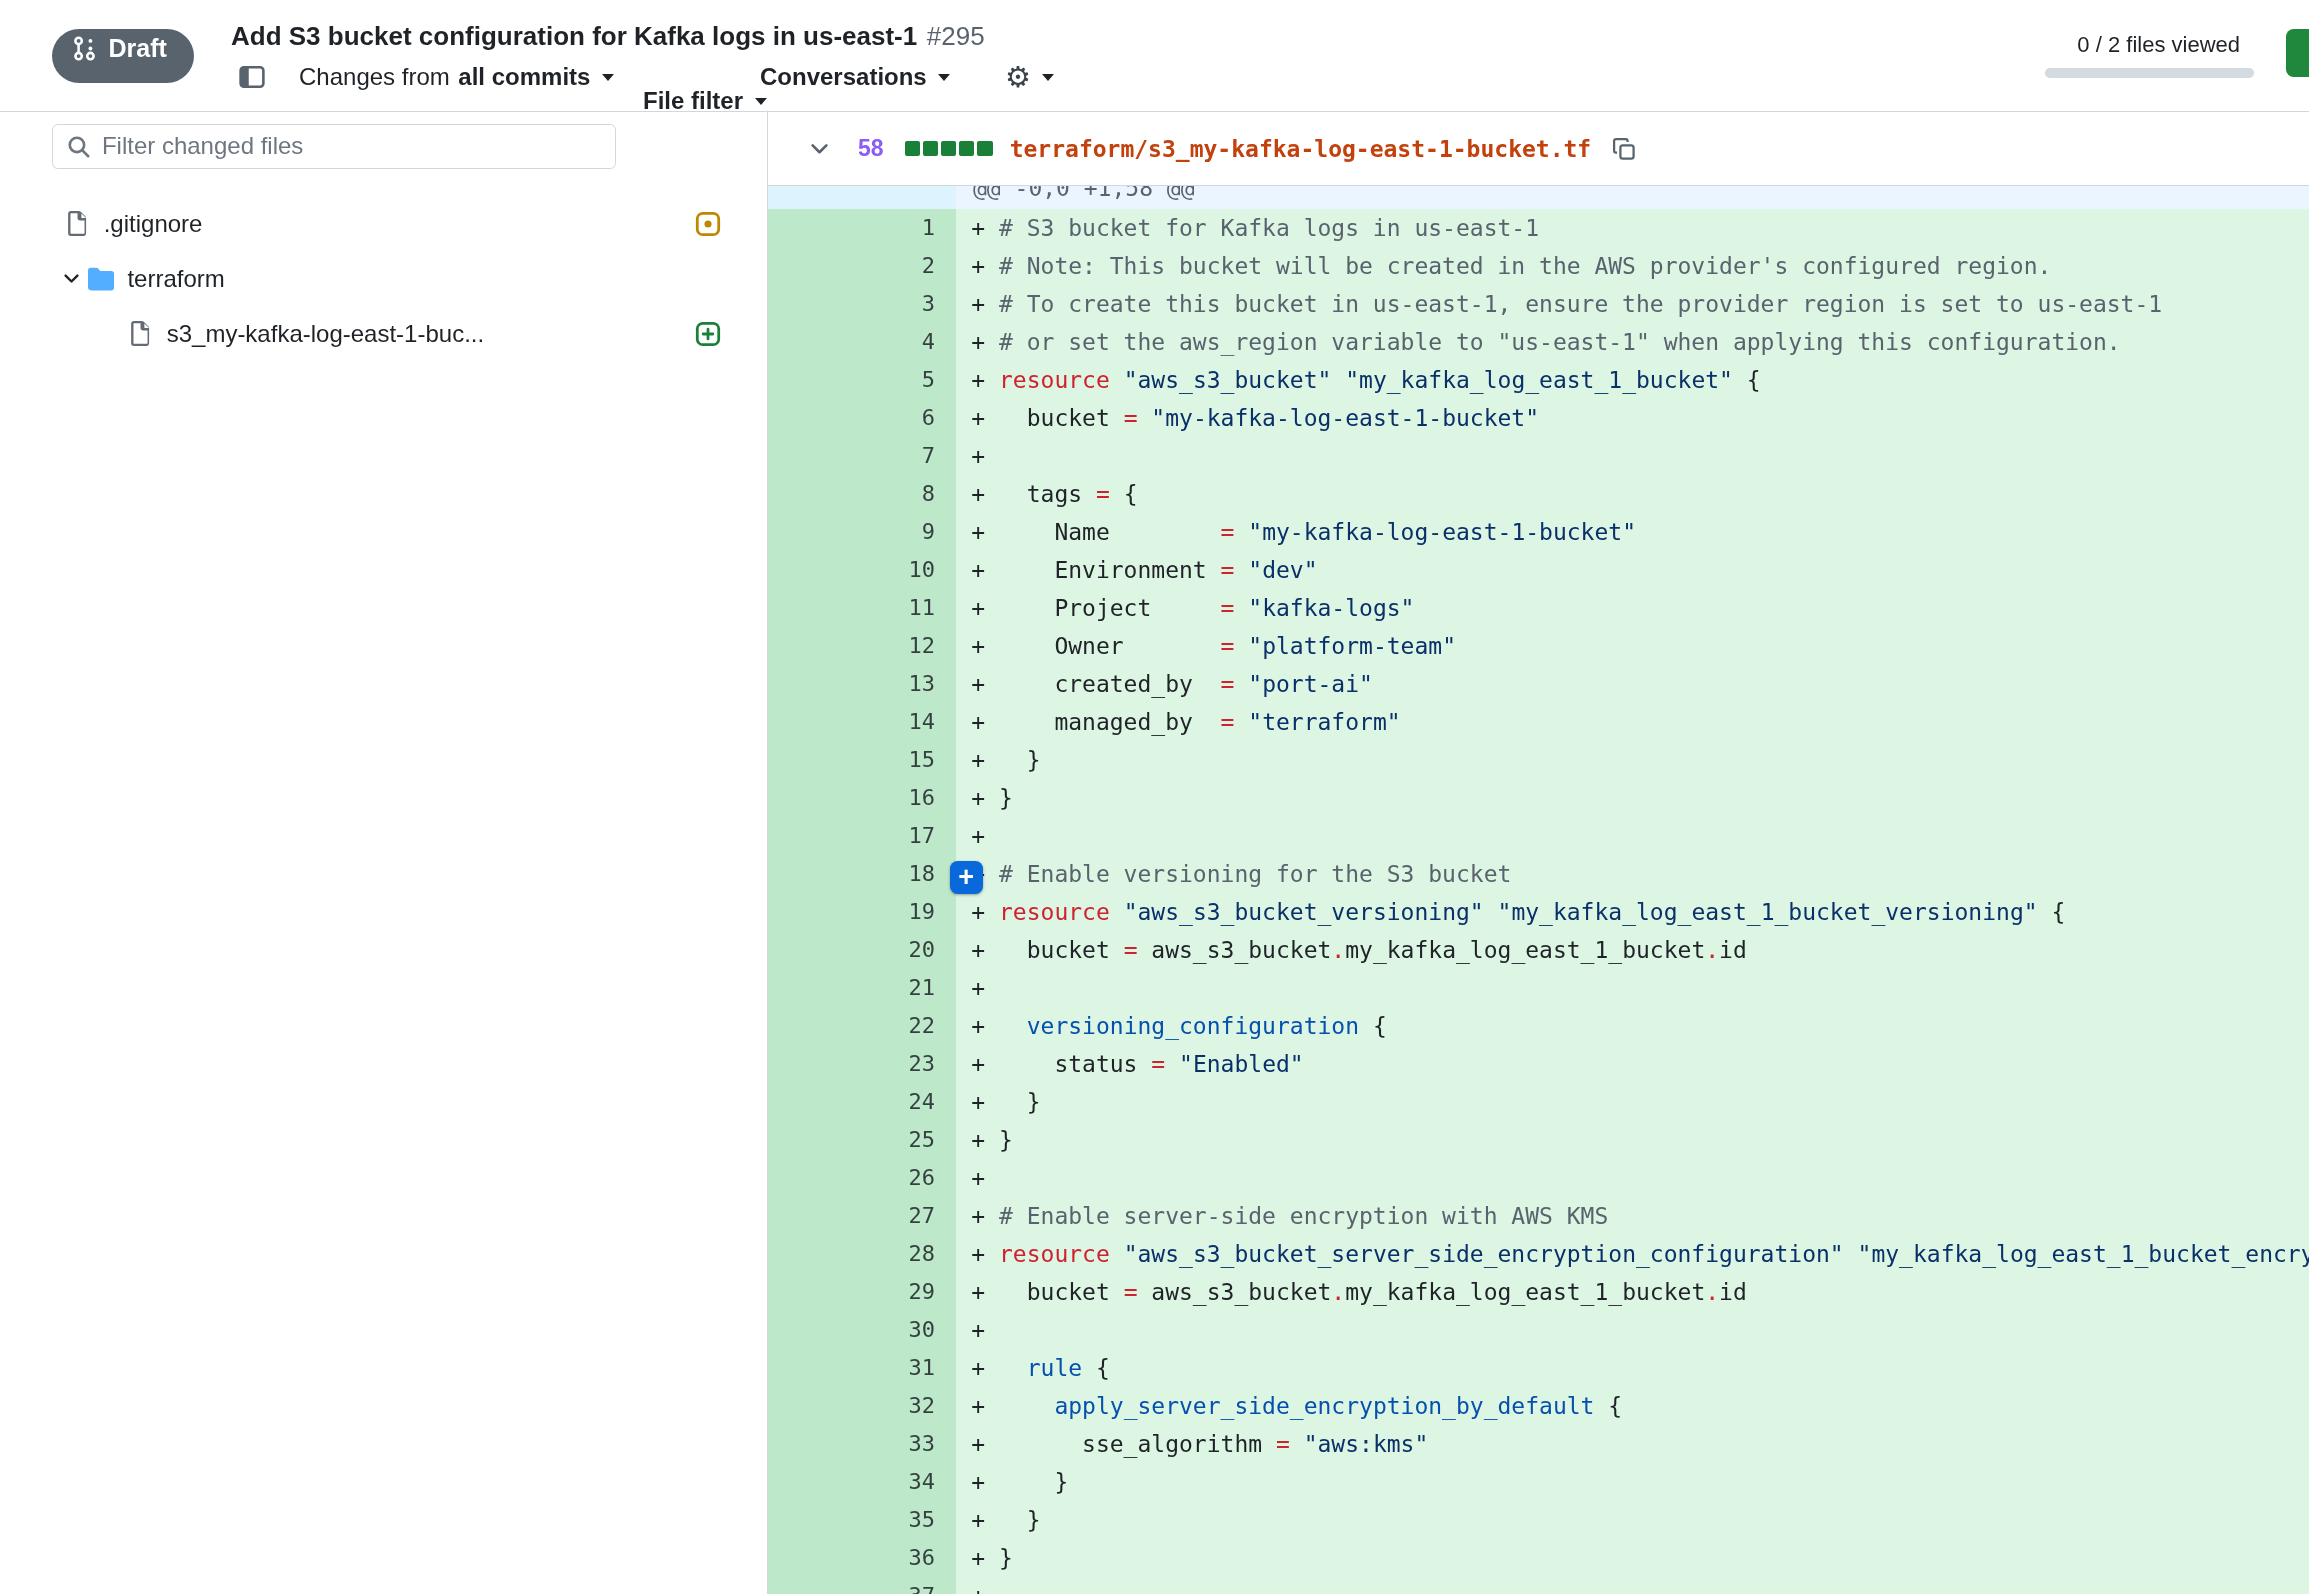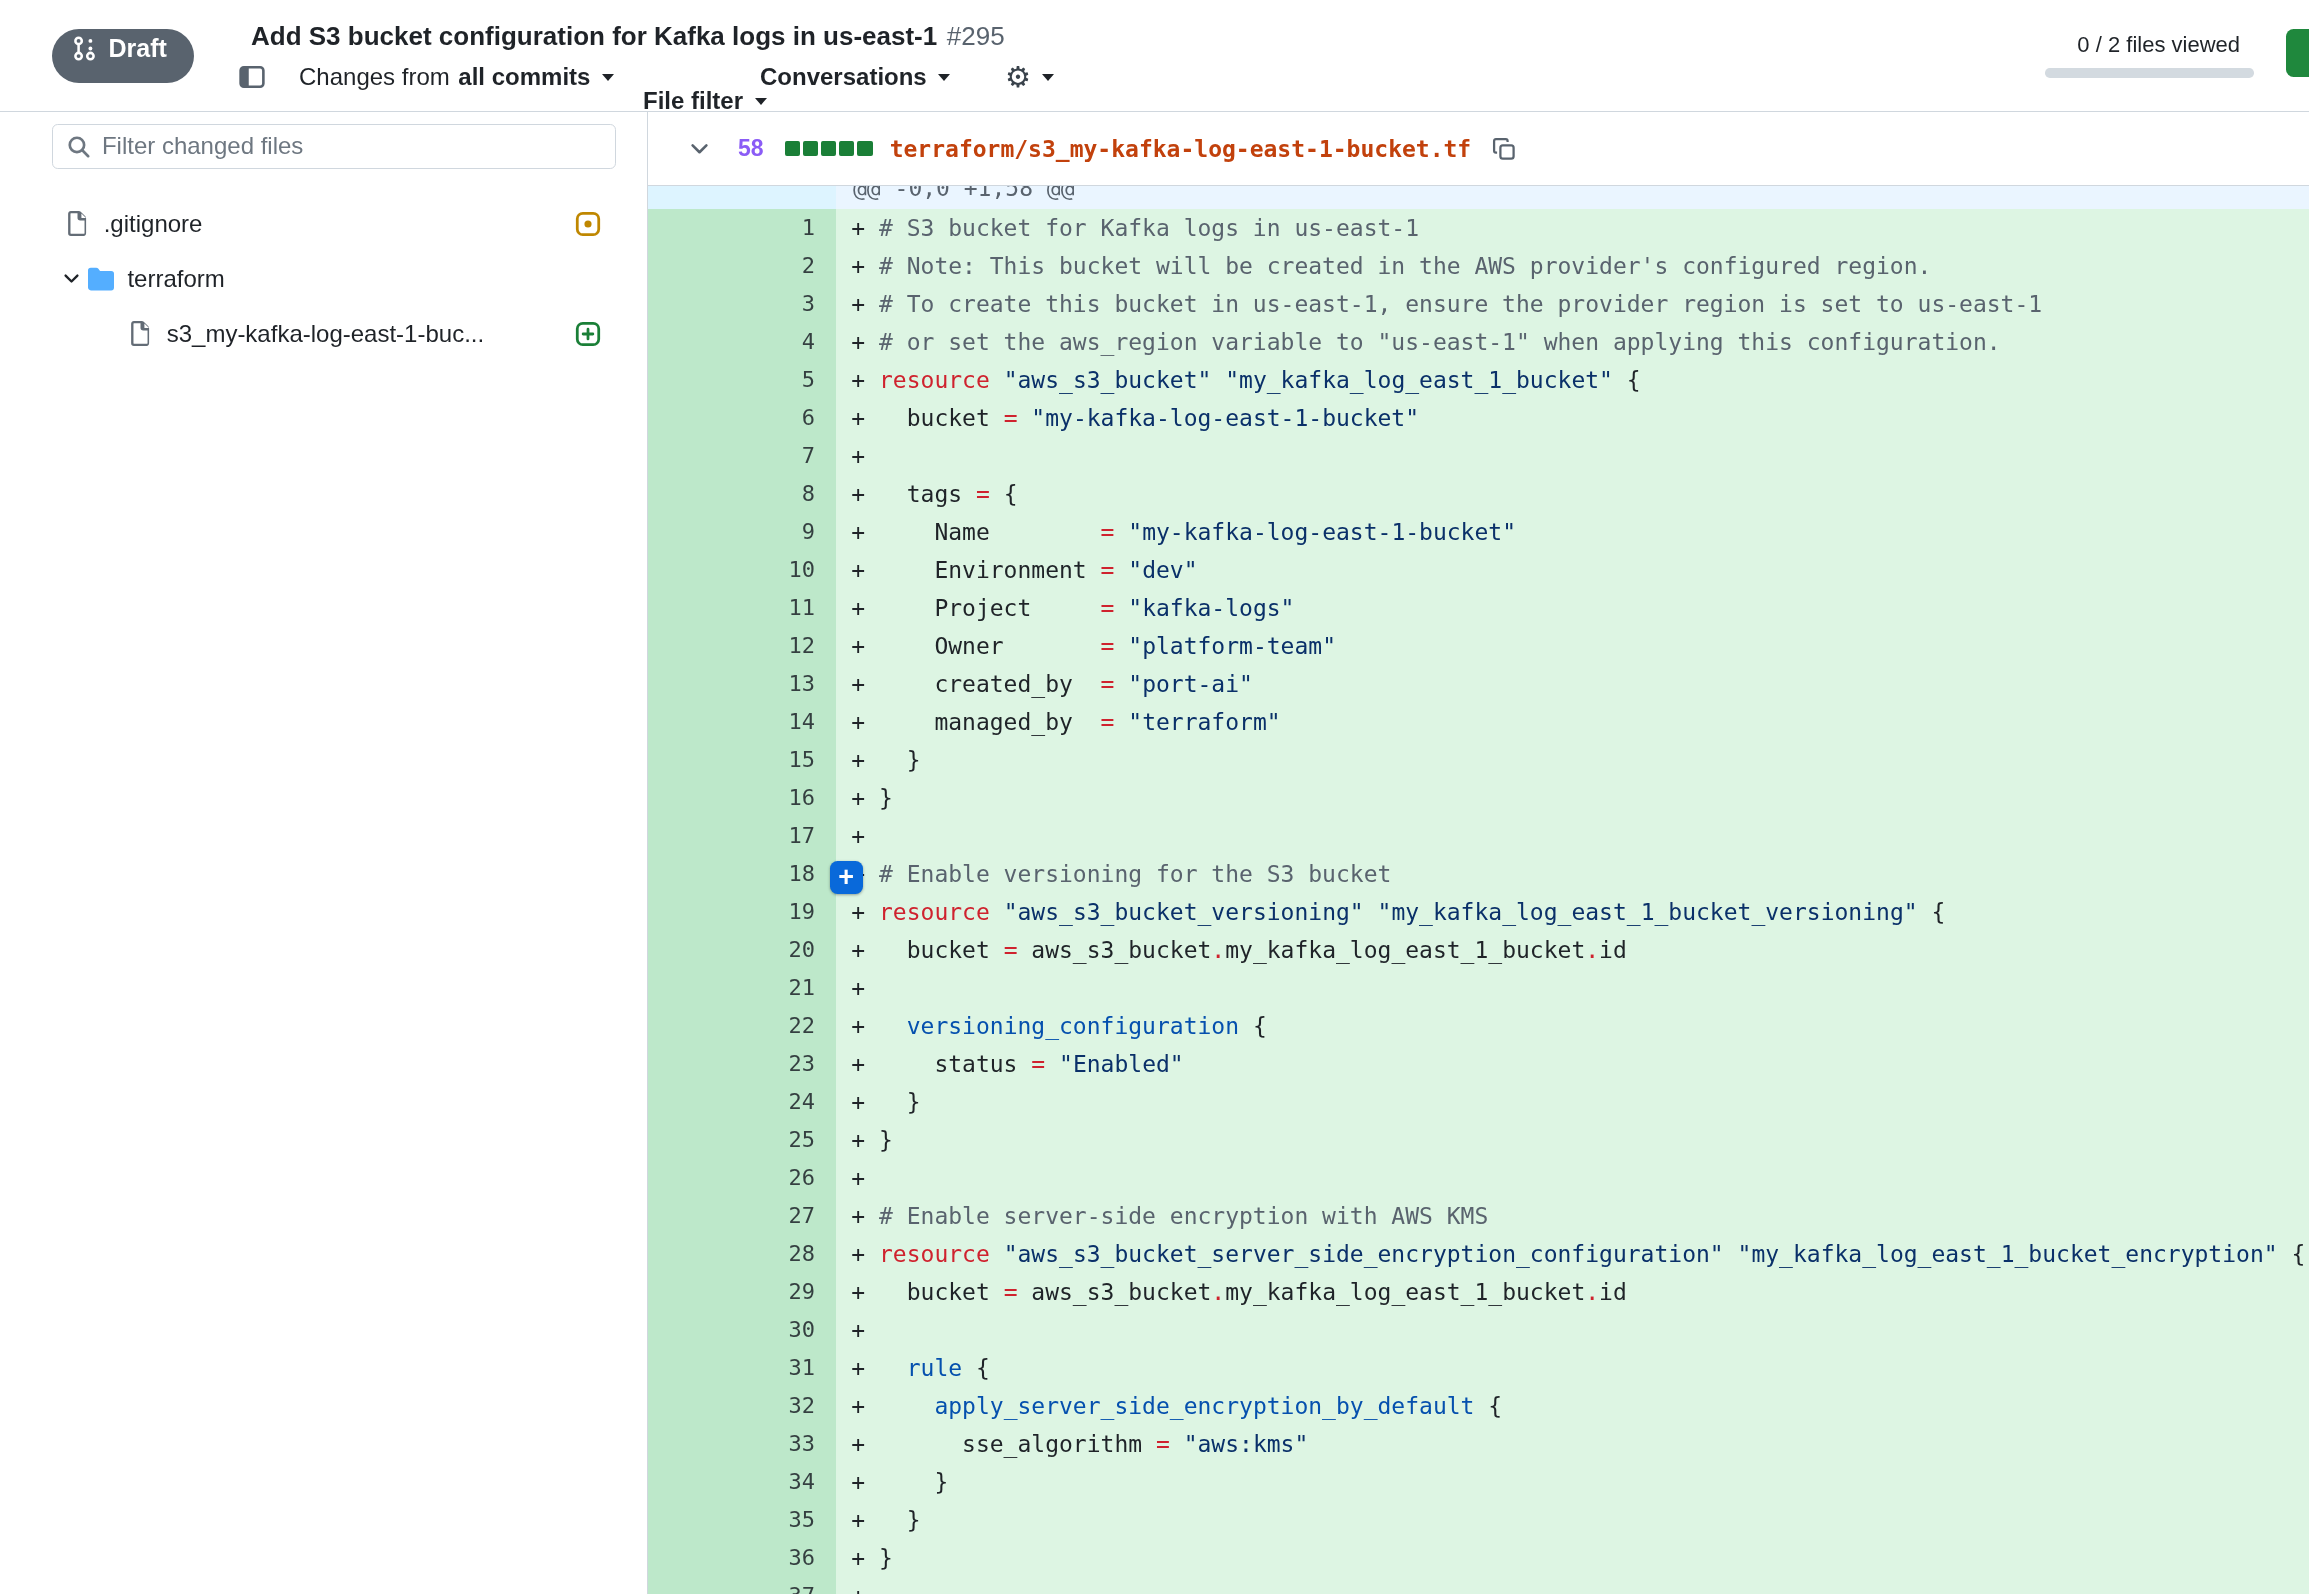--- a/index.html
+++ b/index.html
@@ -9,21 +9,21 @@
     font-family:"Liberation Sans", sans-serif; color:#1f2328;
   }
   .mono { font-family:"DejaVu Sans Mono","Liberation Mono",monospace; }
 
   
   .top-header { position:absolute; left:0; top:0; width:2309px; height:112px;
     background:#fff; border-bottom:1px solid #d0d7de; z-index:20; }
   .draft-badge { position:absolute; left:52px; top:29px; height:54px;
     padding:0 27px 16px 19px; background:#59636e; border-radius:28px; color:#fff;
     display:flex; align-items:center; gap:10.5px; font-size:25px; font-weight:700; }
-  .pr-title { position:absolute; left:231px; top:21px; font-size:26px; font-weight:700; color:#1f2328; white-space:nowrap;margin-left:20px; }
+  .pr-title { position:absolute; left:231px; top:21px; font-size:26px; font-weight:700; color:#1f2328; white-space:nowrap; }
   .pr-number { color:#59636e; font-weight:400; margin-left:9.6px; }
 
   .hrow2-item { position:absolute; top:60px; height:34px; display:flex;
     align-items:center; gap:8.6px; font-size:24px; color:#1f2328; cursor:pointer; background:none; border:none; }
   .tree-toggle { left:239px; }
   .changes-from { left:299px; }
   .file-filter { left:643px;margin-top:24px; }
   .conversations { left:760px; }
   .diff-settings { left:1005px; color:#3a434c; }
   .bold { font-weight:700; }
@@ -36,21 +36,21 @@
     border-radius:4.8px; background:#d3dae0; overflow:hidden; }
   .files-viewed-fill { height:100%; background:#1f883d; }
   .review-btn { position:absolute; left:2286px; top:29px; height:48px; padding:0 27px;
     background:#1f883d; color:#fff; border:none; border-radius:7.6px; font-size:23px; font-weight:700;
     white-space:nowrap; font-family:"Liberation Sans",sans-serif; }
 
   
   .content { position:absolute; left:0; top:112px; width:2309px; bottom:0; display:flex; }
 
   
-  .sidebar { width:648px; flex:none; position:relative; border-right:1px solid #d0d7de; background:#fff;text-decoration:underline; }
+  .sidebar { width:768px; flex:none; position:relative; border-right:1px solid #d0d7de; background:#fff;text-decoration:underline; }
   .filter-box { position:absolute; left:52px; top:11.5px; width:564px; height:45px;
     border:1px solid #d0d7de; border-radius:5.7px; display:flex; align-items:center;
     padding-left:13.4px; gap:10.5px; background:#fff; }
   .filter-box input { border:none; outline:none; flex:1; font-size:24px;
     font-family:"Liberation Sans",sans-serif; color:#1f2328; background:transparent; }
   .filter-box input::placeholder { color:#6e7781; }
 
   .tree { position:absolute; left:15.3px; right:15.3px; top:84px; }
   .tree-row { height:55px; display:flex; align-items:center; border-radius:5.7px;
     font-size:24px; color:#1f2328; cursor:pointer; }

